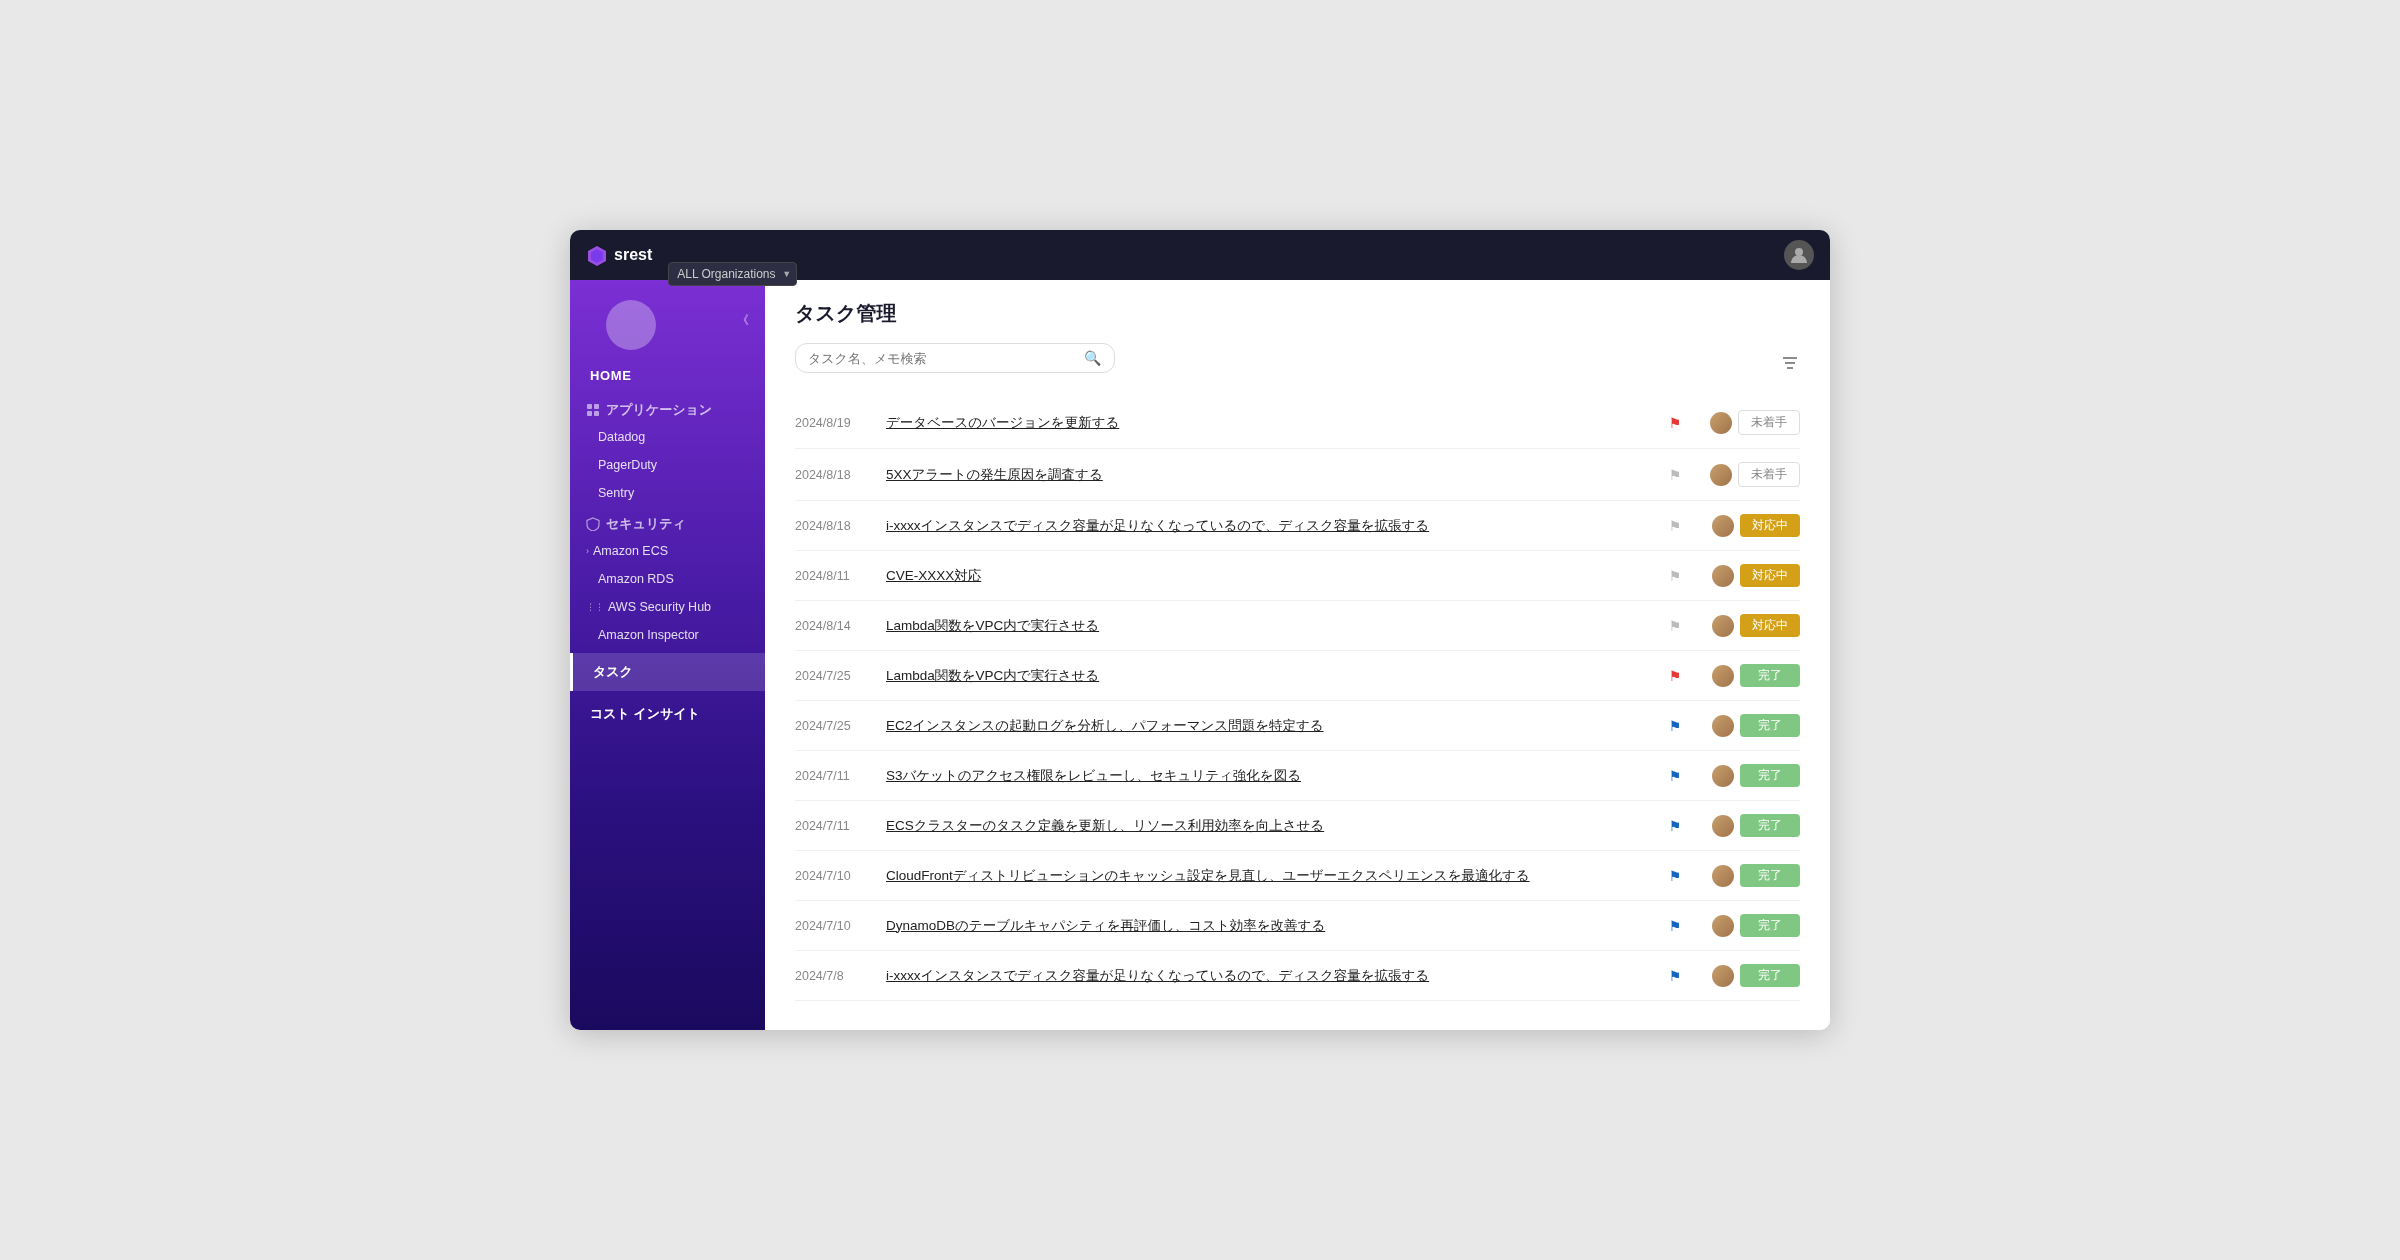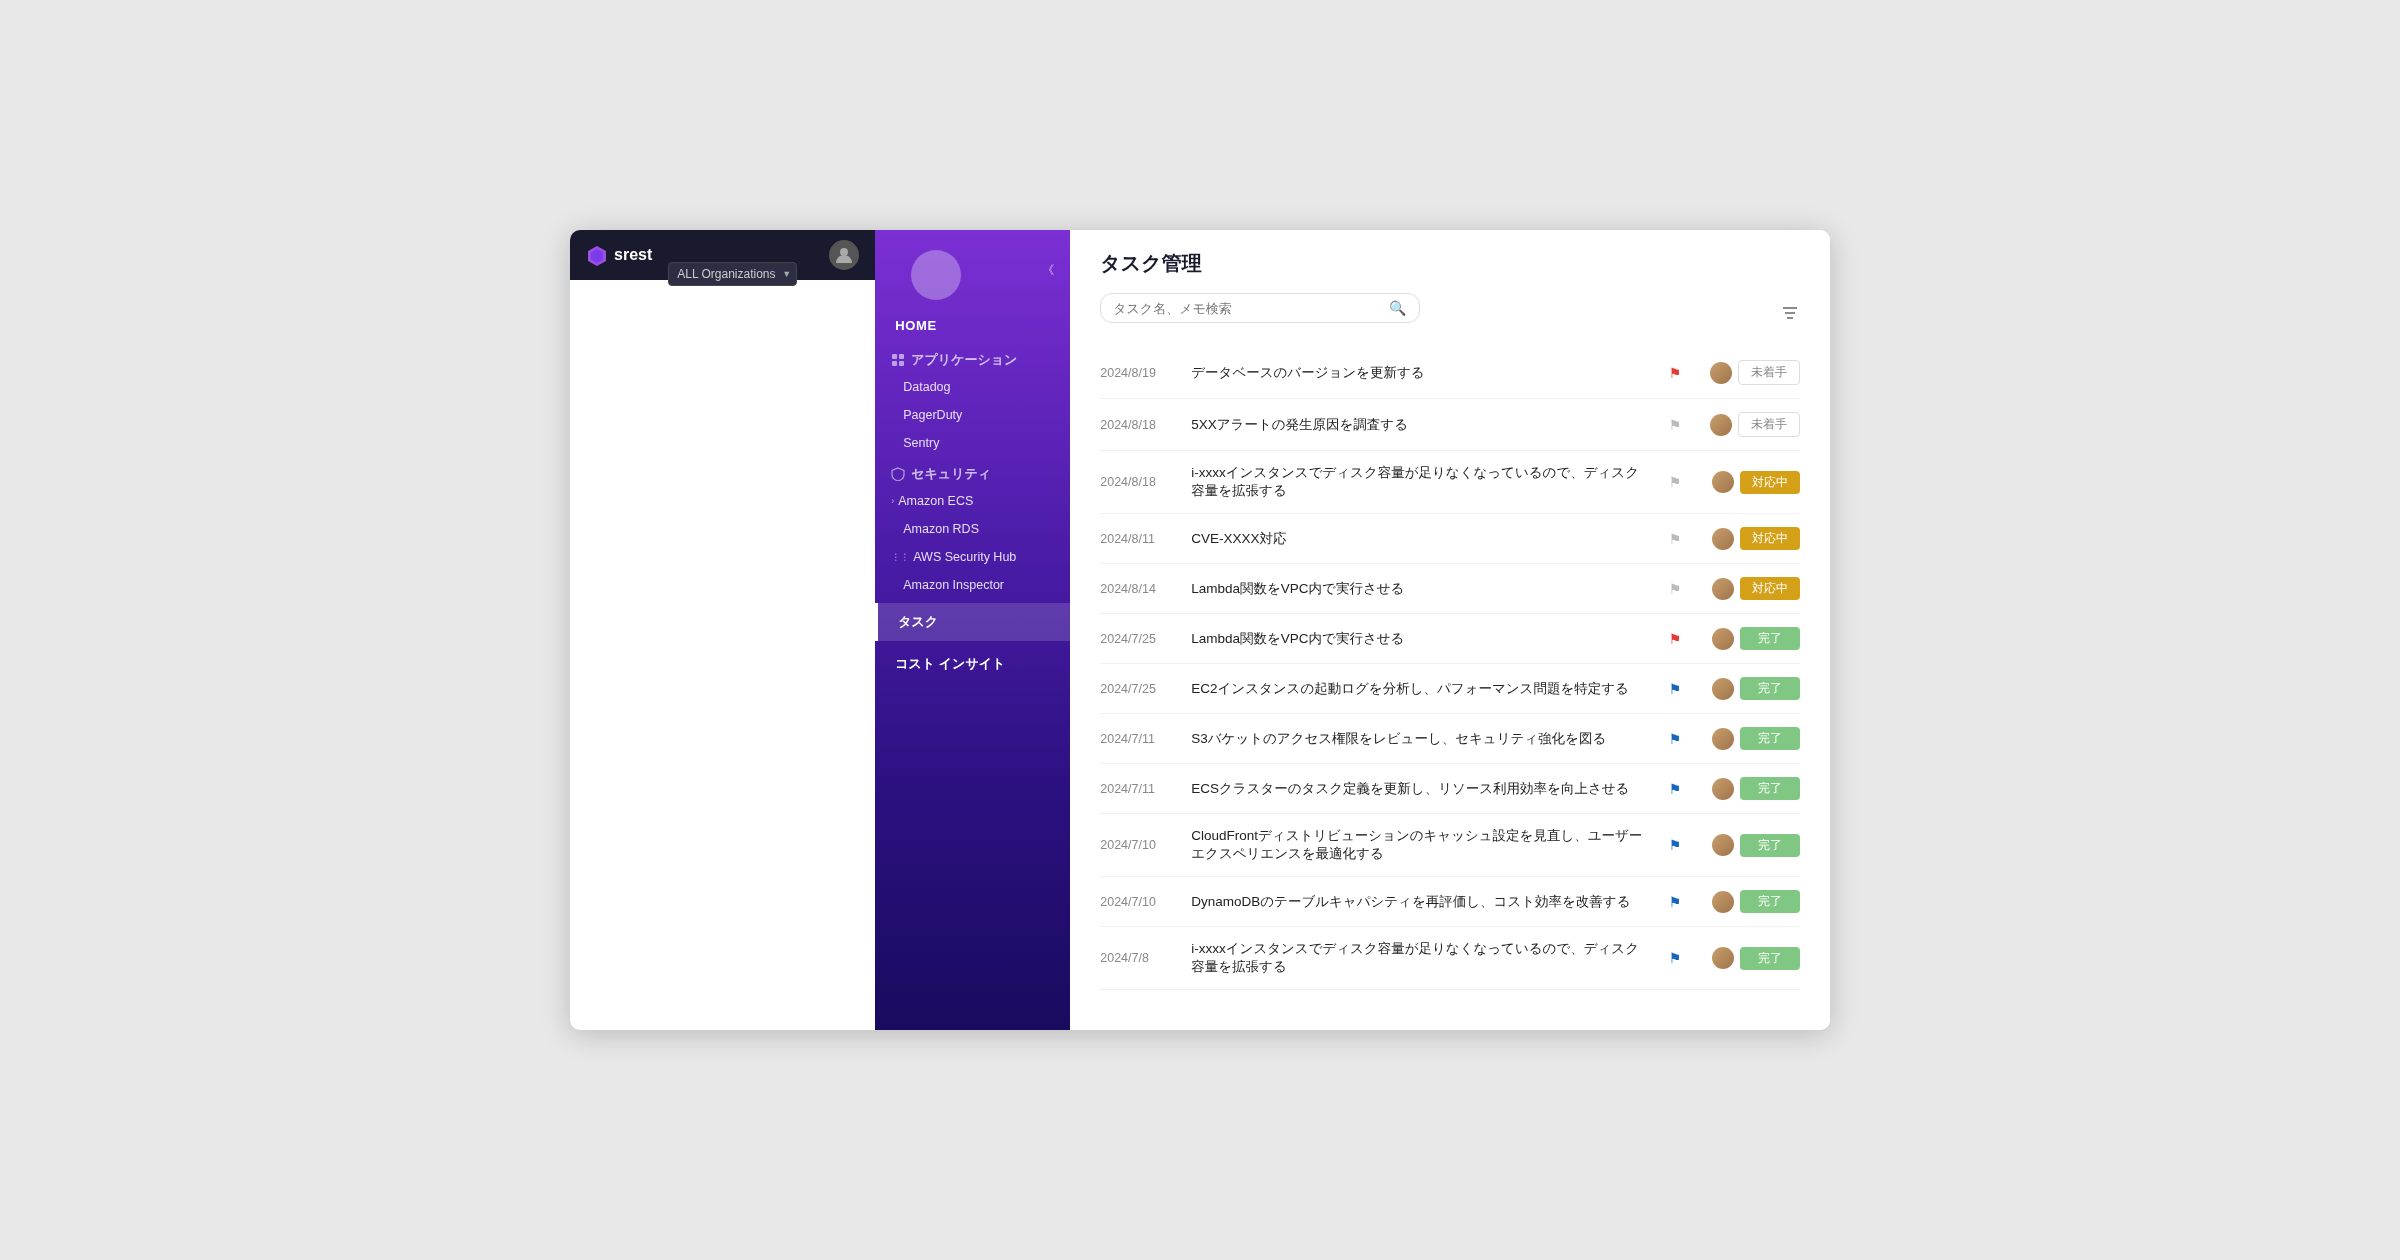--- a/index.html
+++ b/index.html
@@ -13,21 +13,21 @@
       padding: 20px;
     }
     .app-window {
       width: 1260px;
       height: 800px;
       background: #fff;
       border-radius: 10px;
       overflow: hidden;
       box-shadow: 0 4px 30px rgba(0,0,0,0.2);
       display: flex;
-      flex-direction: row;
+      flex-direction: column;
     }
     
     .top-nav {
       background: #1a1a2e;
       height: 50px;
       display: flex;
       align-items: center;
       padding: 0 16px;
       gap: 16px;
       flex-shrink: 0;
@@ -220,20 +220,21 @@
     }
     .task-date {
       color: #888;
       font-size: 12.5px;
       min-width: 75px;
     }
     .task-text {
       flex: 1;
       font-size: 13.5px;
       color: #222;
+      text-decoration: underline;
     }
     .flag-icon {
       font-size: 14px;
       min-width: 18px;
       text-align: center;
     }
     .flag-red { color: #e53935; }
     .flag-blue { color: #1565c0; }
     .flag-gray { color: #bbb; }
     .status-badge {

